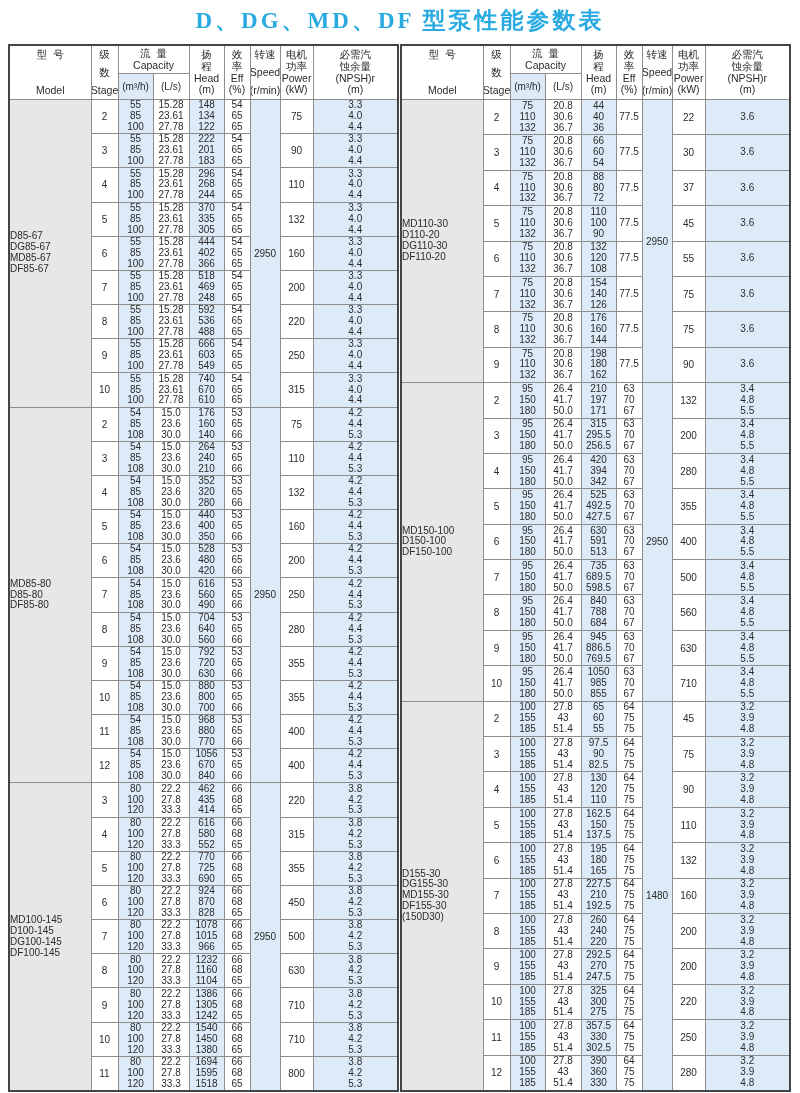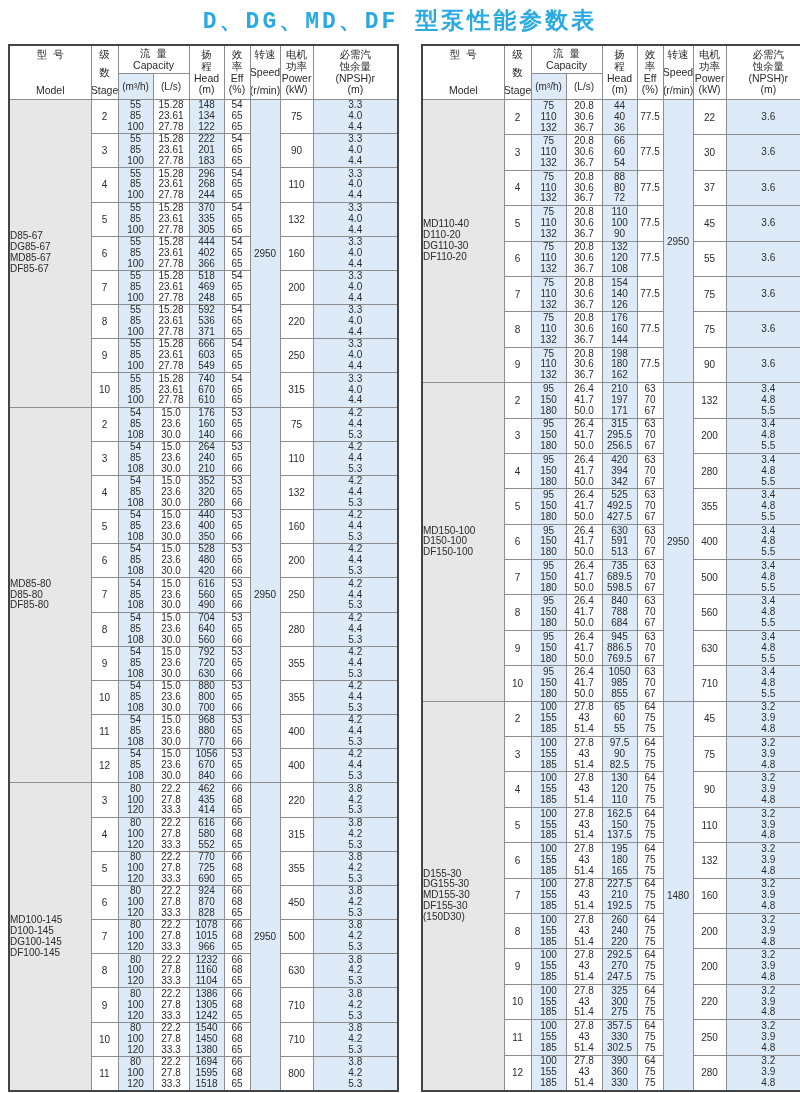--- a/index.html
+++ b/index.html
@@ -1,21 +1,21 @@
 <!DOCTYPE html>
 <html style="--title: #29aae1; --bluebg: #dcebf7; --graybg: #e7e7e7;"><head>
 <meta charset="utf-8">
 <style>
   *{box-sizing:border-box;margin:0;padding:0}
   html,body{width:800px;background:#fff}
   body{font-family:"Liberation Sans","DejaVu Sans",sans-serif;color:#2b2b2b}
   .page{width:800px;height:1093px;padding:5px 8px 0;background:#fff}
   .title{text-align:center;color:var(--title,#29aae1);font-size:23px;font-weight:bold;
-         letter-spacing:3px;margin-bottom:8px;font-family:Liberation Mono, monospace}
-  .tables{display:flex;gap:22px}
+         letter-spacing:3px;margin-bottom:8px;font-family:Liberation Serif, serif}
+  .tables{display:flex;gap:1px}
   table.ptable{border-collapse:collapse;table-layout:fixed;width:389px;height:1048px;
                border:2px solid #444;background:#fff}
   .ptable th,.ptable td{border:1px solid #8d8d8d;text-align:center;vertical-align:middle;
                font-size:10px;padding:0;overflow:hidden}
   thead tr{height:26px}
   thead th{font-weight:normal;background:#fff}
   .hw{display:flex;flex-direction:column;justify-content:space-between;align-items:center;
       height:100%;padding:3px 0;font-size:10.5px}
   .hw .ln{line-height:11.5px;white-space:pre}
   .hw-cap{padding:2px 0}
@@ -301,21 +301,21 @@
               <div class="ln">100</div>
             </td>
             <td>
               <div class="ln">15.28</div>
               <div class="ln">23.61</div>
               <div class="ln">27.78</div>
             </td>
             <td class="bg-blue">
               <div class="ln">592</div>
               <div class="ln">536</div>
-              <div class="ln">371</div>
+              <div class="ln">488</div>
             </td>
             <td>
               <div class="ln">54</div>
               <div class="ln">65</div>
               <div class="ln">65</div>
             </td>
             <td>220</td>
             <td class="bg-blue">
               <div class="ln">3.3</div>
               <div class="ln">4.0</div>
@@ -1053,21 +1053,21 @@
             </th>
           </tr>
           <tr>
             <th class="bg-blue">(m³/h)</th>
             <th>(L/s)</th>
           </tr>
         </thead>
         <tbody>
           <tr>
             <td rowspan="8" class="bg-gray model-cell">
-              <div class="ln model-ln">MD110-40</div>
+              <div class="ln model-ln">MD110-30</div>
               <div class="ln model-ln">D110-20</div>
               <div class="ln model-ln">DG110-30</div>
               <div class="ln model-ln">DF110-20</div>
             </td>
             <td>2</td>
             <td class="bg-blue">
               <div class="ln">75</div>
               <div class="ln">110</div>
               <div class="ln">132</div>
             </td>

